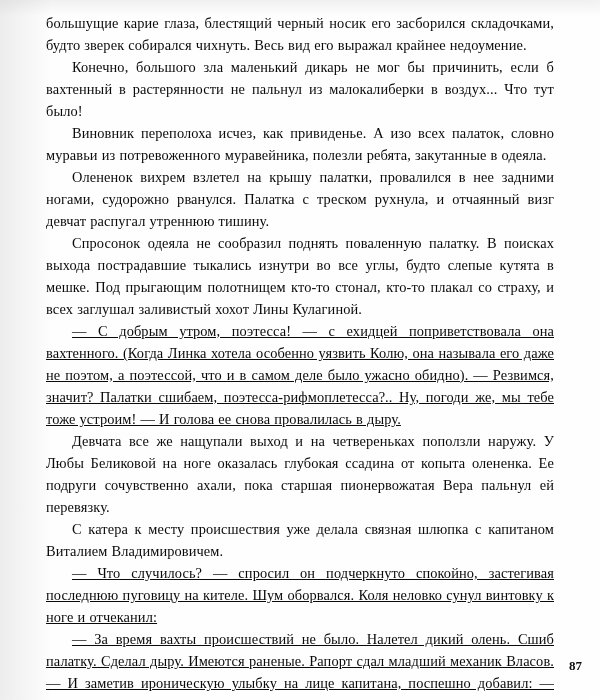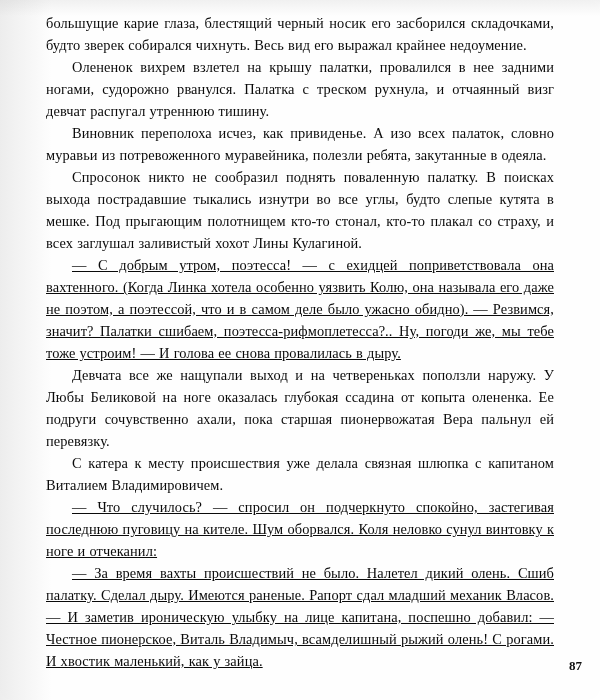--- a/index.html
+++ b/index.html
@@ -81,23 +81,24 @@
 </head>
 <body>
 
 <div id="page">
 
   <div id="scan-shade-left"></div>
   <div id="scan-shade-top"></div>
 
   <div id="text-column">
     <p class="para cont">большущие карие глаза, блестящий черный носик его засборился складочками, будто зверек собирался чихнуть. Весь вид его выражал крайнее недоумение.</p>
+    <p class="para">Конечно, большого зла маленький дикарь не мог бы причинить, если б вахтенный в растерянности не пальнул из малокалиберки в воздух... Что тут было!</p>
+    <p class="para">Виновник переполоха исчез, как привиденье. А изо всех палаток, словно муравьи из потревоженного муравейника, полезли ребята, закутанные в одеяла.</p>
     <p class="para">Олененок вихрем взлетел на крышу палатки, провалился в нее задними ногами, судорожно рванулся. Палатка с треском рухнула, и отчаянный визг девчат распугал утреннюю тишину.</p>
-    <p class="para">Виновник переполоха исчез, как привиденье. А изо всех палаток, словно муравьи из потревоженного муравейника, полезли ребята, закутанные в одеяла.</p>
-    <p class="para">Спросонок никто не сообразил поднять поваленную палатку. В поисках выхода пострадавшие тыкались изнутри во все углы, будто слепые кутята в мешке. Под прыгающим полотнищем кто-то стонал, кто-то плакал со страху, и всех заглушал заливистый хохот Лины Кулагиной.</p>
+    <p class="para">Спросонок одеяла не сообразил поднять поваленную палатку. В поисках выхода пострадавшие тыкались изнутри во все углы, будто слепые кутята в мешке. Под прыгающим полотнищем кто-то стонал, кто-то плакал со страху, и всех заглушал заливистый хохот Лины Кулагиной.</p>
     <p class="para dialogue">— С добрым утром, поэтесса! — с ехидцей поприветствовала она вахтенного. (Когда Линка хотела особенно уязвить Колю, она называла его даже не поэтом, а поэтессой, что и в самом деле было ужасно обидно). — Резвимся, значит? Палатки сшибаем, поэтесса-рифмоплетесса?.. Ну, погоди же, мы тебе тоже устроим! — И голова ее снова провалилась в дыру.</p>
     <p class="para">Девчата все же нащупали выход и на четвереньках поползли наружу. У Любы Беликовой на ноге оказалась глубокая ссадина от копыта олененка. Ее подруги сочувственно ахали, пока старшая пионервожатая Вера пальнул ей перевязку.</p>
     <p class="para">С катера к месту происшествия уже делала связная шлюпка с капитаном Виталием Владимировичем.</p>
     <p class="para dialogue">— Что случилось? — спросил он подчеркнуто спокойно, застегивая последнюю пуговицу на кителе. Шум оборвался. Коля неловко сунул винтовку к ноге и отчеканил:</p>
     <p class="para dialogue">— За время вахты происшествий не было. Налетел дикий олень. Сшиб палатку. Сделал дыру. Имеются раненые. Рапорт сдал младший механик Власов. — И заметив ироническую улыбку на лице капитана, поспешно добавил: — Честное пионерское, Виталь Владимыч, всамделишный рыжий олень! С рогами. И хвостик маленький, как у зайца.</p>
 
   </div>
 
   <div id="page-number">87</div>
 

